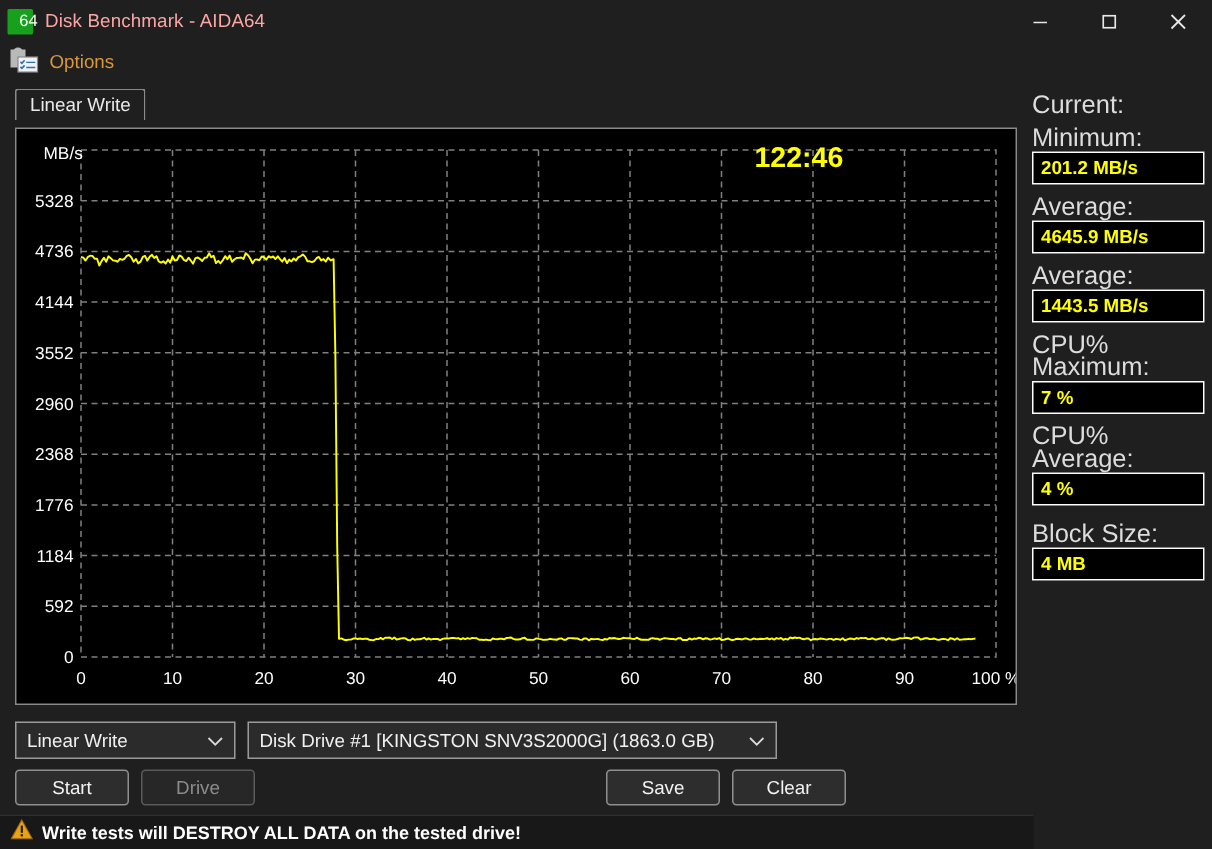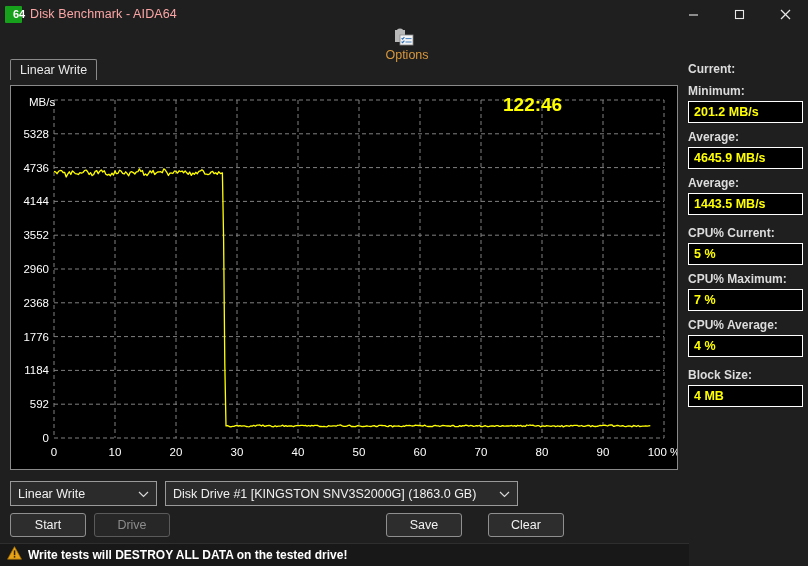--- a/index.html
+++ b/index.html
@@ -15,35 +15,35 @@
 
   
   #titlebar {
     height:28px; background:#1f1f1f;
     display:flex; align-items:center;
     position:relative;
   }
   #app-icon {
     width:17px; height:17px; margin-left:5px; margin-right:8px;
     background:#16a01c; color:#ffffff;
-    font-size:11px; font-weight:bold;
+    font-size:11px; font-weight:normal;
     display:flex; align-items:center; justify-content:center;
     font-family:"Liberation Sans", sans-serif;
     border-radius:1px;
     padding-left:11px;
   }
   #title-text { font-size:12.5px; color:#fca5a5; letter-spacing:0.1px; }
   #winbuttons { position:absolute; right:0; top:0; display:flex; height:28px; }
   .winbtn {
     width:46px; height:28px; display:flex; align-items:center; justify-content:center;
     color:#e8e8e8;
   }
 
   
-  #menubar { height:26px; display:flex; align-items:center; padding-left:6px;flex-direction:column; }
+  #menubar { height:26px; display:flex; align-items:center; padding-left:6px; }
   #options-icon { width:22px; height:20px; position:relative; margin-right:5px; }
   #options-label { font-size:12.5px; color:#d8973c; }
 
   
   #tabstrip { margin-left:10px; margin-top:4px; height:22px; display:flex; align-items:flex-end; }
   .tab {
     border:1px solid #8a8a8a; border-bottom:none;
     background:#1f1f1f; color:#e9e9e9;
     padding:3px 9px 3px 9px; font-size:12.5px;
     border-radius:2px 2px 0 0;
@@ -74,27 +74,27 @@
   .btn {
     position:absolute; top:0; height:24px;
     border:1px solid #8f8f8f; border-radius:3px;
     background:#2d2d2d; color:#f2f2f2;
     font-size:12.5px; display:flex; align-items:center; justify-content:center;
     font-family:"Liberation Sans", sans-serif;
   }
   .btn.disabled { color:#8c8c8c; border-color:#5a5a5a; background:#272727; }
   #btn-start { left:0; width:76px; }
   #btn-stop  { left:84px; width:76px; }
-  #btn-save  { left:376px; width:76px; }
+  #btn-save  { left:394px; width:76px; }
   #btn-clear { left:478px; width:76px; }
 
   
   #stats { position:absolute; left:688px; top:62px; width:115px; }
   .stat { margin-bottom:7px; }
-  .stat-label { font-size:12px; color:#dcdcdc; margin-bottom:2px; line-height:15px;font-weight:bold; }
+  .stat-label { font-size:17px; color:#dcdcdc; margin-bottom:2px; line-height:15px; }
   .stat-value {
     border:1px solid #ffffff; background:#000000;
     color:#ffff00; font-size:12.5px; font-weight:bold;
     height:22px; line-height:20px; padding-left:5px;
     font-family:"Liberation Sans", sans-serif;
     white-space:nowrap; overflow:hidden;
   }
   .stat.gap { margin-top:11px; }
 
   
@@ -248,24 +248,20 @@
       <div class="stat-value">201.2 MB/s</div>
     </div>
     <div class="stat">
       <div class="stat-label">Average:</div>
       <div class="stat-value">4645.9 MB/s</div>
     </div>
     <div class="stat">
       <div class="stat-label">Average:</div>
       <div class="stat-value">1443.5 MB/s</div>
     </div>
-    <div class="stat gap">
-      <div class="stat-label">CPU% Current:</div>
-      <div class="stat-value">5 %</div>
-    </div>
     <div class="stat">
       <div class="stat-label">CPU% Maximum:</div>
       <div class="stat-value">7 %</div>
     </div>
     <div class="stat">
       <div class="stat-label">CPU% Average:</div>
       <div class="stat-value">4 %</div>
     </div>
     <div class="stat gap">
       <div class="stat-label">Block Size:</div>

